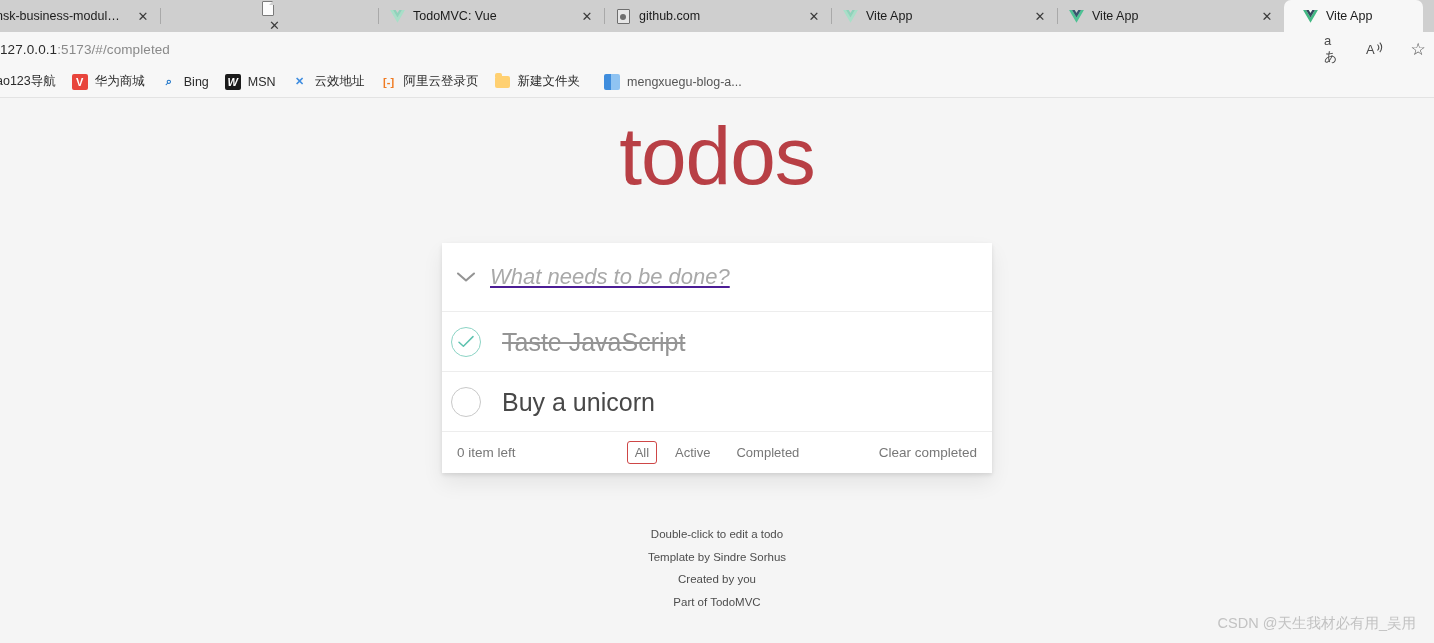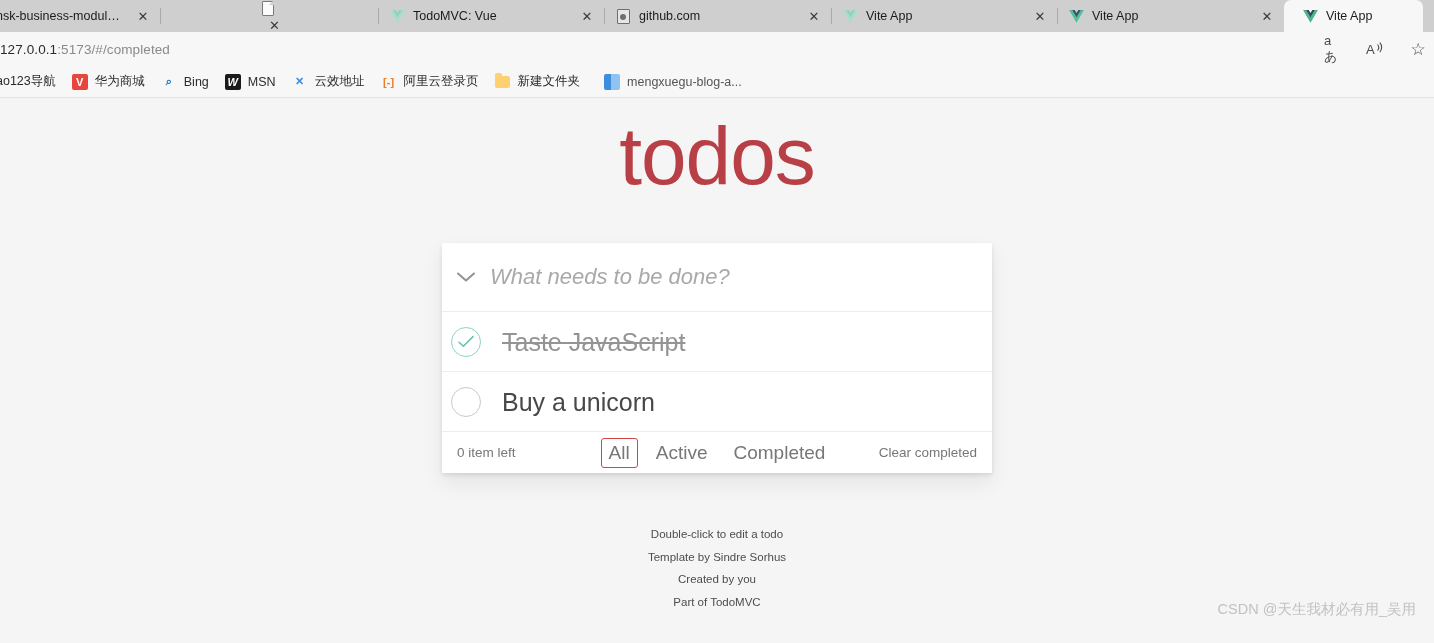--- a/index.html
+++ b/index.html
@@ -180,20 +180,21 @@
   .newtodo-input {
     flex: 1 1 auto;
     border: none; outline: none;
     font-family: "Liberation Sans", sans-serif;
     font-size: 22px;
     font-style: italic;
     color: #4c1d95;
     font-weight: 300;
     padding: 0;
     background: transparent;
+    text-decoration: underline;
   }
   .newtodo-input::placeholder { color: #a9a9a9; font-style: italic; }
 
   .todo-item {
     height: 60px; display: flex; align-items: center;
     border-bottom: 1px solid #ededed;
   }
   .toggle {
     width: 48px; flex: 0 0 48px;
     display: flex; align-items: center; justify-content: center;
@@ -222,42 +223,42 @@
   }
   .todo-count { flex: 0 0 auto; }
   .filters {
     position: absolute; left: 0; right: 0;
     display: flex; justify-content: center; gap: 0px;
     pointer-events: none;
   }
   .filters .filter {
     padding: 3px 7px; margin: 3px 5px;
     border: 1px solid transparent; border-radius: 3px;
-    color: #777; text-decoration: none; font-size: 19px;
+    color: #777; text-decoration: none; font-size: 13px;
     pointer-events: auto;
   }
   .filters .filter.selected { border-color: #ce4646; }
   .clear-completed {
     margin-left: auto;
     font-size: 13.5px; color: #777;
     background: none; border: none; cursor: pointer;
     font-family: "Liberation Sans", sans-serif;
     padding: 0;
   }
 
   .info {
     margin-top: 56px;
     text-align: center;
     color: #4d4d4d;
     font-size: 11.5px;
   }
   .info p { line-height: 1; margin-bottom: 11px; }
 
   .watermark {
-    position: absolute; right: 18px; bottom: 24px;
+    position: absolute; right: 18px; bottom: 10px;
     font-size: 14.5px; color: #c2c2c2;
     white-space: nowrap;
   }
 </style>
 </head>
 <body>
 
 <div class="browser">
 
   <div class="tabstrip">

